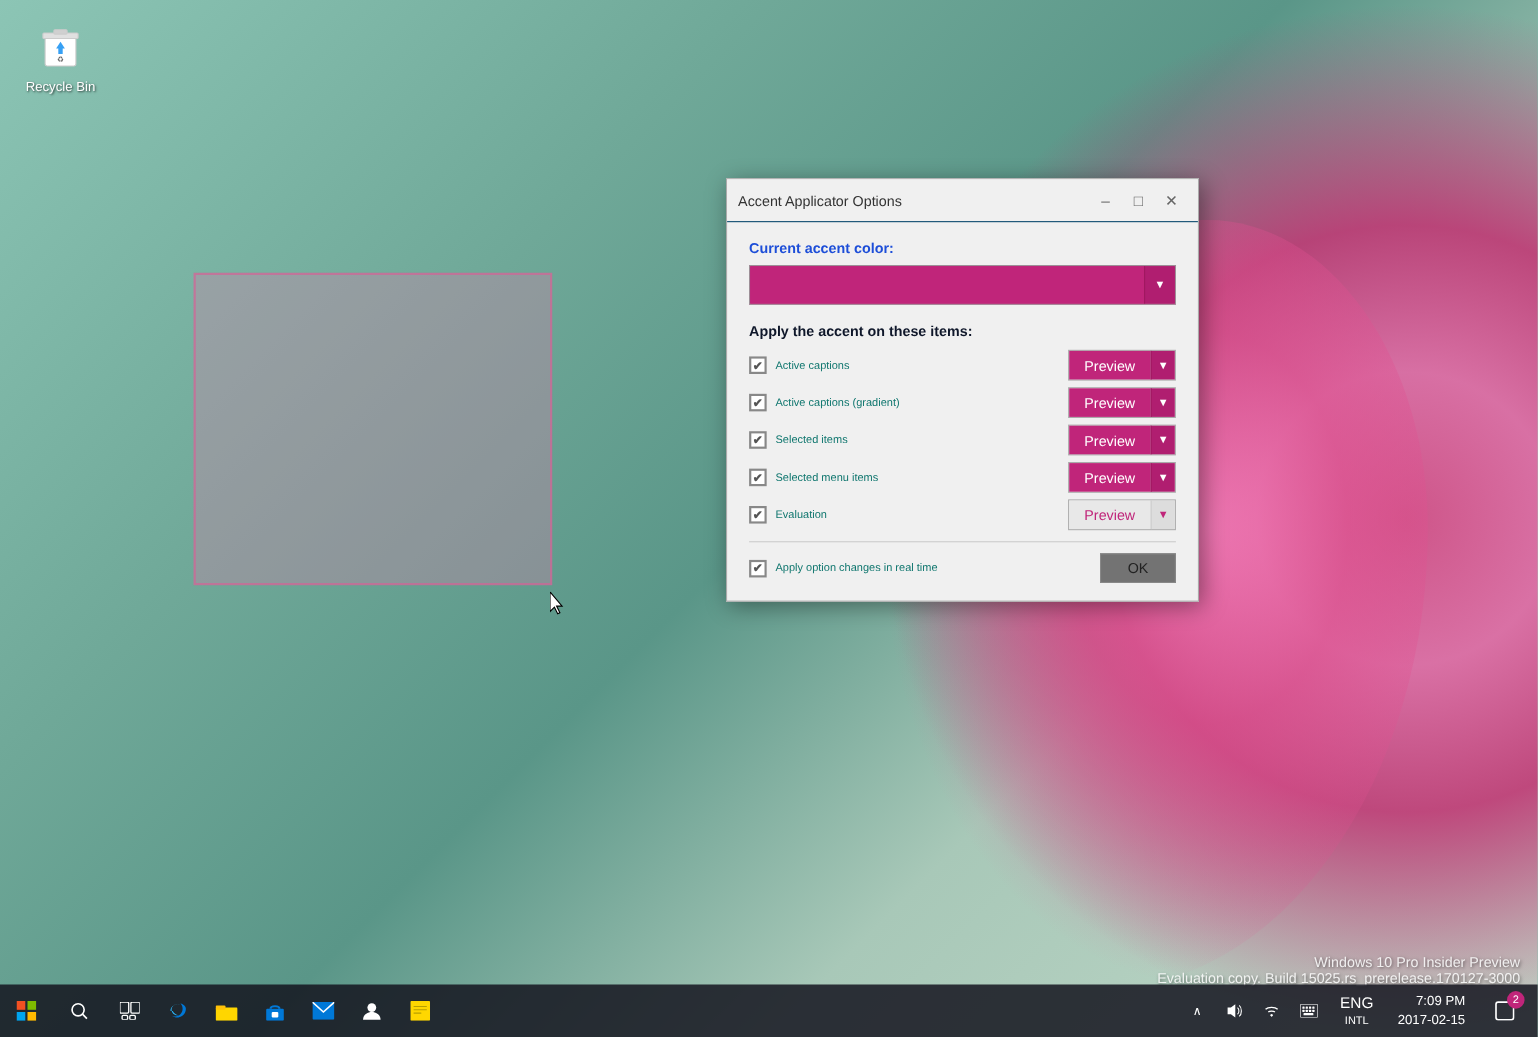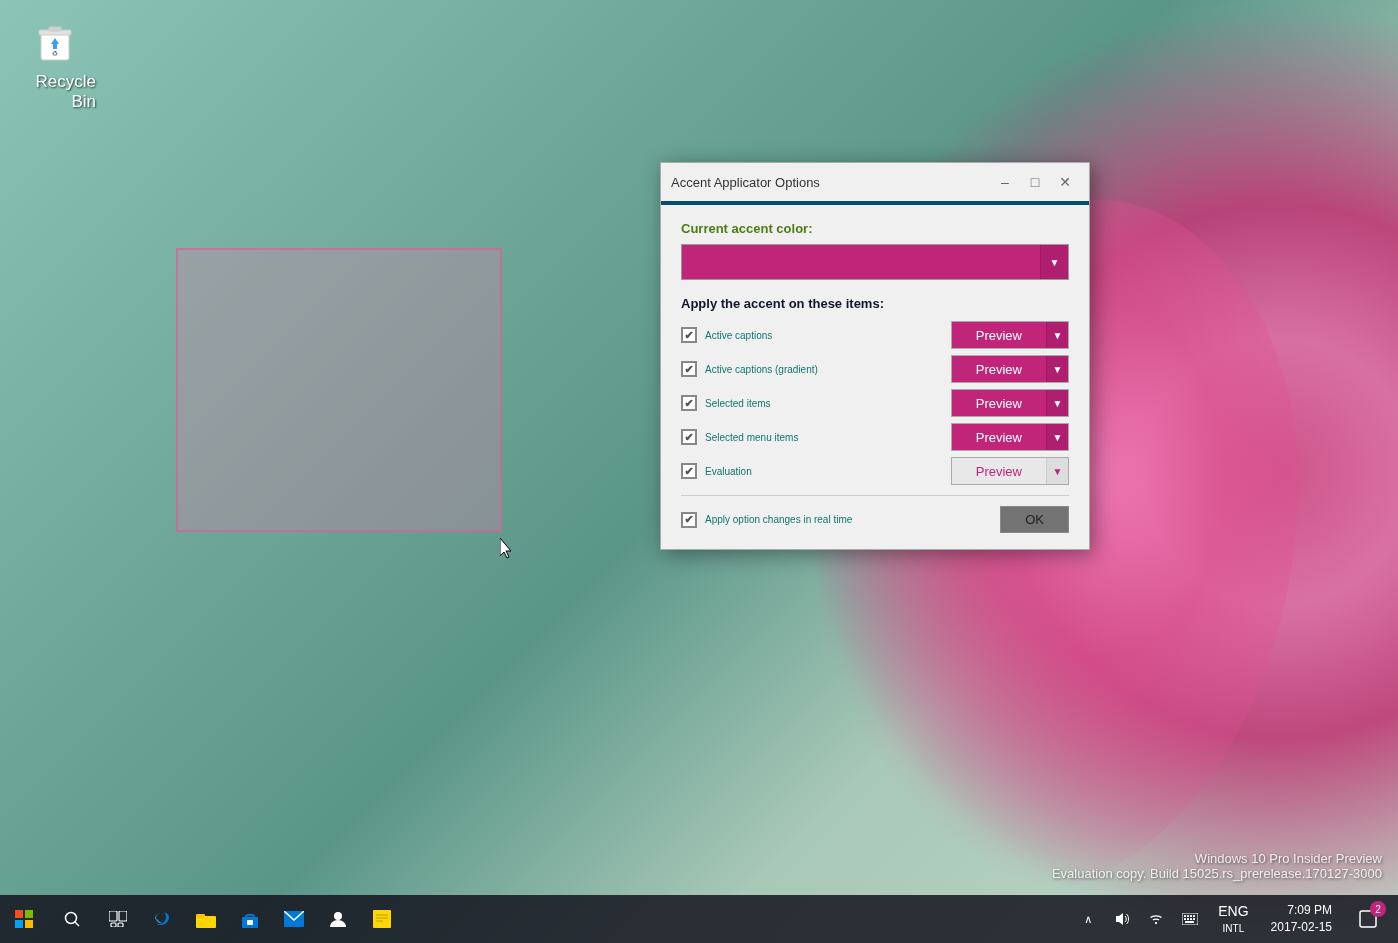--- a/index.html
+++ b/index.html
@@ -60,21 +60,21 @@
     .recycle-bin-icon {
       width: 56px;
       height: 56px;
       display: flex;
       align-items: center;
       justify-content: center;
     }
 
     .recycle-bin-label {
       color: white;
-      font-size: 17px;
+      font-size: 12px;
       text-align: right;
       text-shadow: 1px 1px 2px rgba(0,0,0,0.7);
       margin-top: 4px;
     }
 
     
     .selection-rect {
       position: absolute;
       left: 176px;
       top: 248px;
@@ -94,21 +94,21 @@
       border: 1px solid #aaa;
       box-shadow: 4px 4px 20px rgba(0,0,0,0.4);
     }
 
     .dialog-titlebar {
       display: flex;
       align-items: center;
       justify-content: space-between;
       padding: 8px 10px;
       background: #f0f0f0;
-      border-bottom: 4px solid #0c4a6e;
+      border-bottom: 1px solid #0c4a6e;
     }
 
     .dialog-title {
       font-size: 13px;
       color: #333;
       font-weight: normal;
     }
 
     .dialog-controls {
       display: flex;
@@ -128,21 +128,21 @@
       color: #666;
     }
 
     .dialog-content {
       padding: 16px 20px 16px 20px;
     }
 
     .section-label {
       font-size: 13px;
       font-weight: bold;
-      color: #4d7c0f;
+      color: #1d4ed8;
       margin-bottom: 8px;
     }
 
     
     .color-dropdown {
       display: flex;
       align-items: center;
       height: 36px;
       background: #c0257a;
       border: 1px solid #999;
@@ -220,21 +220,21 @@
     
     .preview-btn {
       display: flex;
       align-items: center;
       height: 28px;
       cursor: pointer;
       border: 1px solid #aaa;
     }
 
     .preview-main {
-      padding: 0 24px;
+      padding: 0 14px;
       height: 100%;
       display: flex;
       align-items: center;
       font-size: 13px;
       color: white;
       background: #c0257a;
       border: none;
     }
 
     .preview-arrow {
@@ -400,21 +400,21 @@
       width: 16px;
       height: 16px;
       display: flex;
       align-items: center;
       justify-content: center;
     }
 
     
     .watermark {
       position: absolute;
-      bottom: 62px;
+      bottom: 46px;
       right: 16px;
       text-align: right;
       color: rgba(255,255,255,0.85);
       font-size: 13px;
       text-shadow: 1px 1px 3px rgba(0,0,0,0.5);
       pointer-events: none;
     }
 
     
     .cursor {

